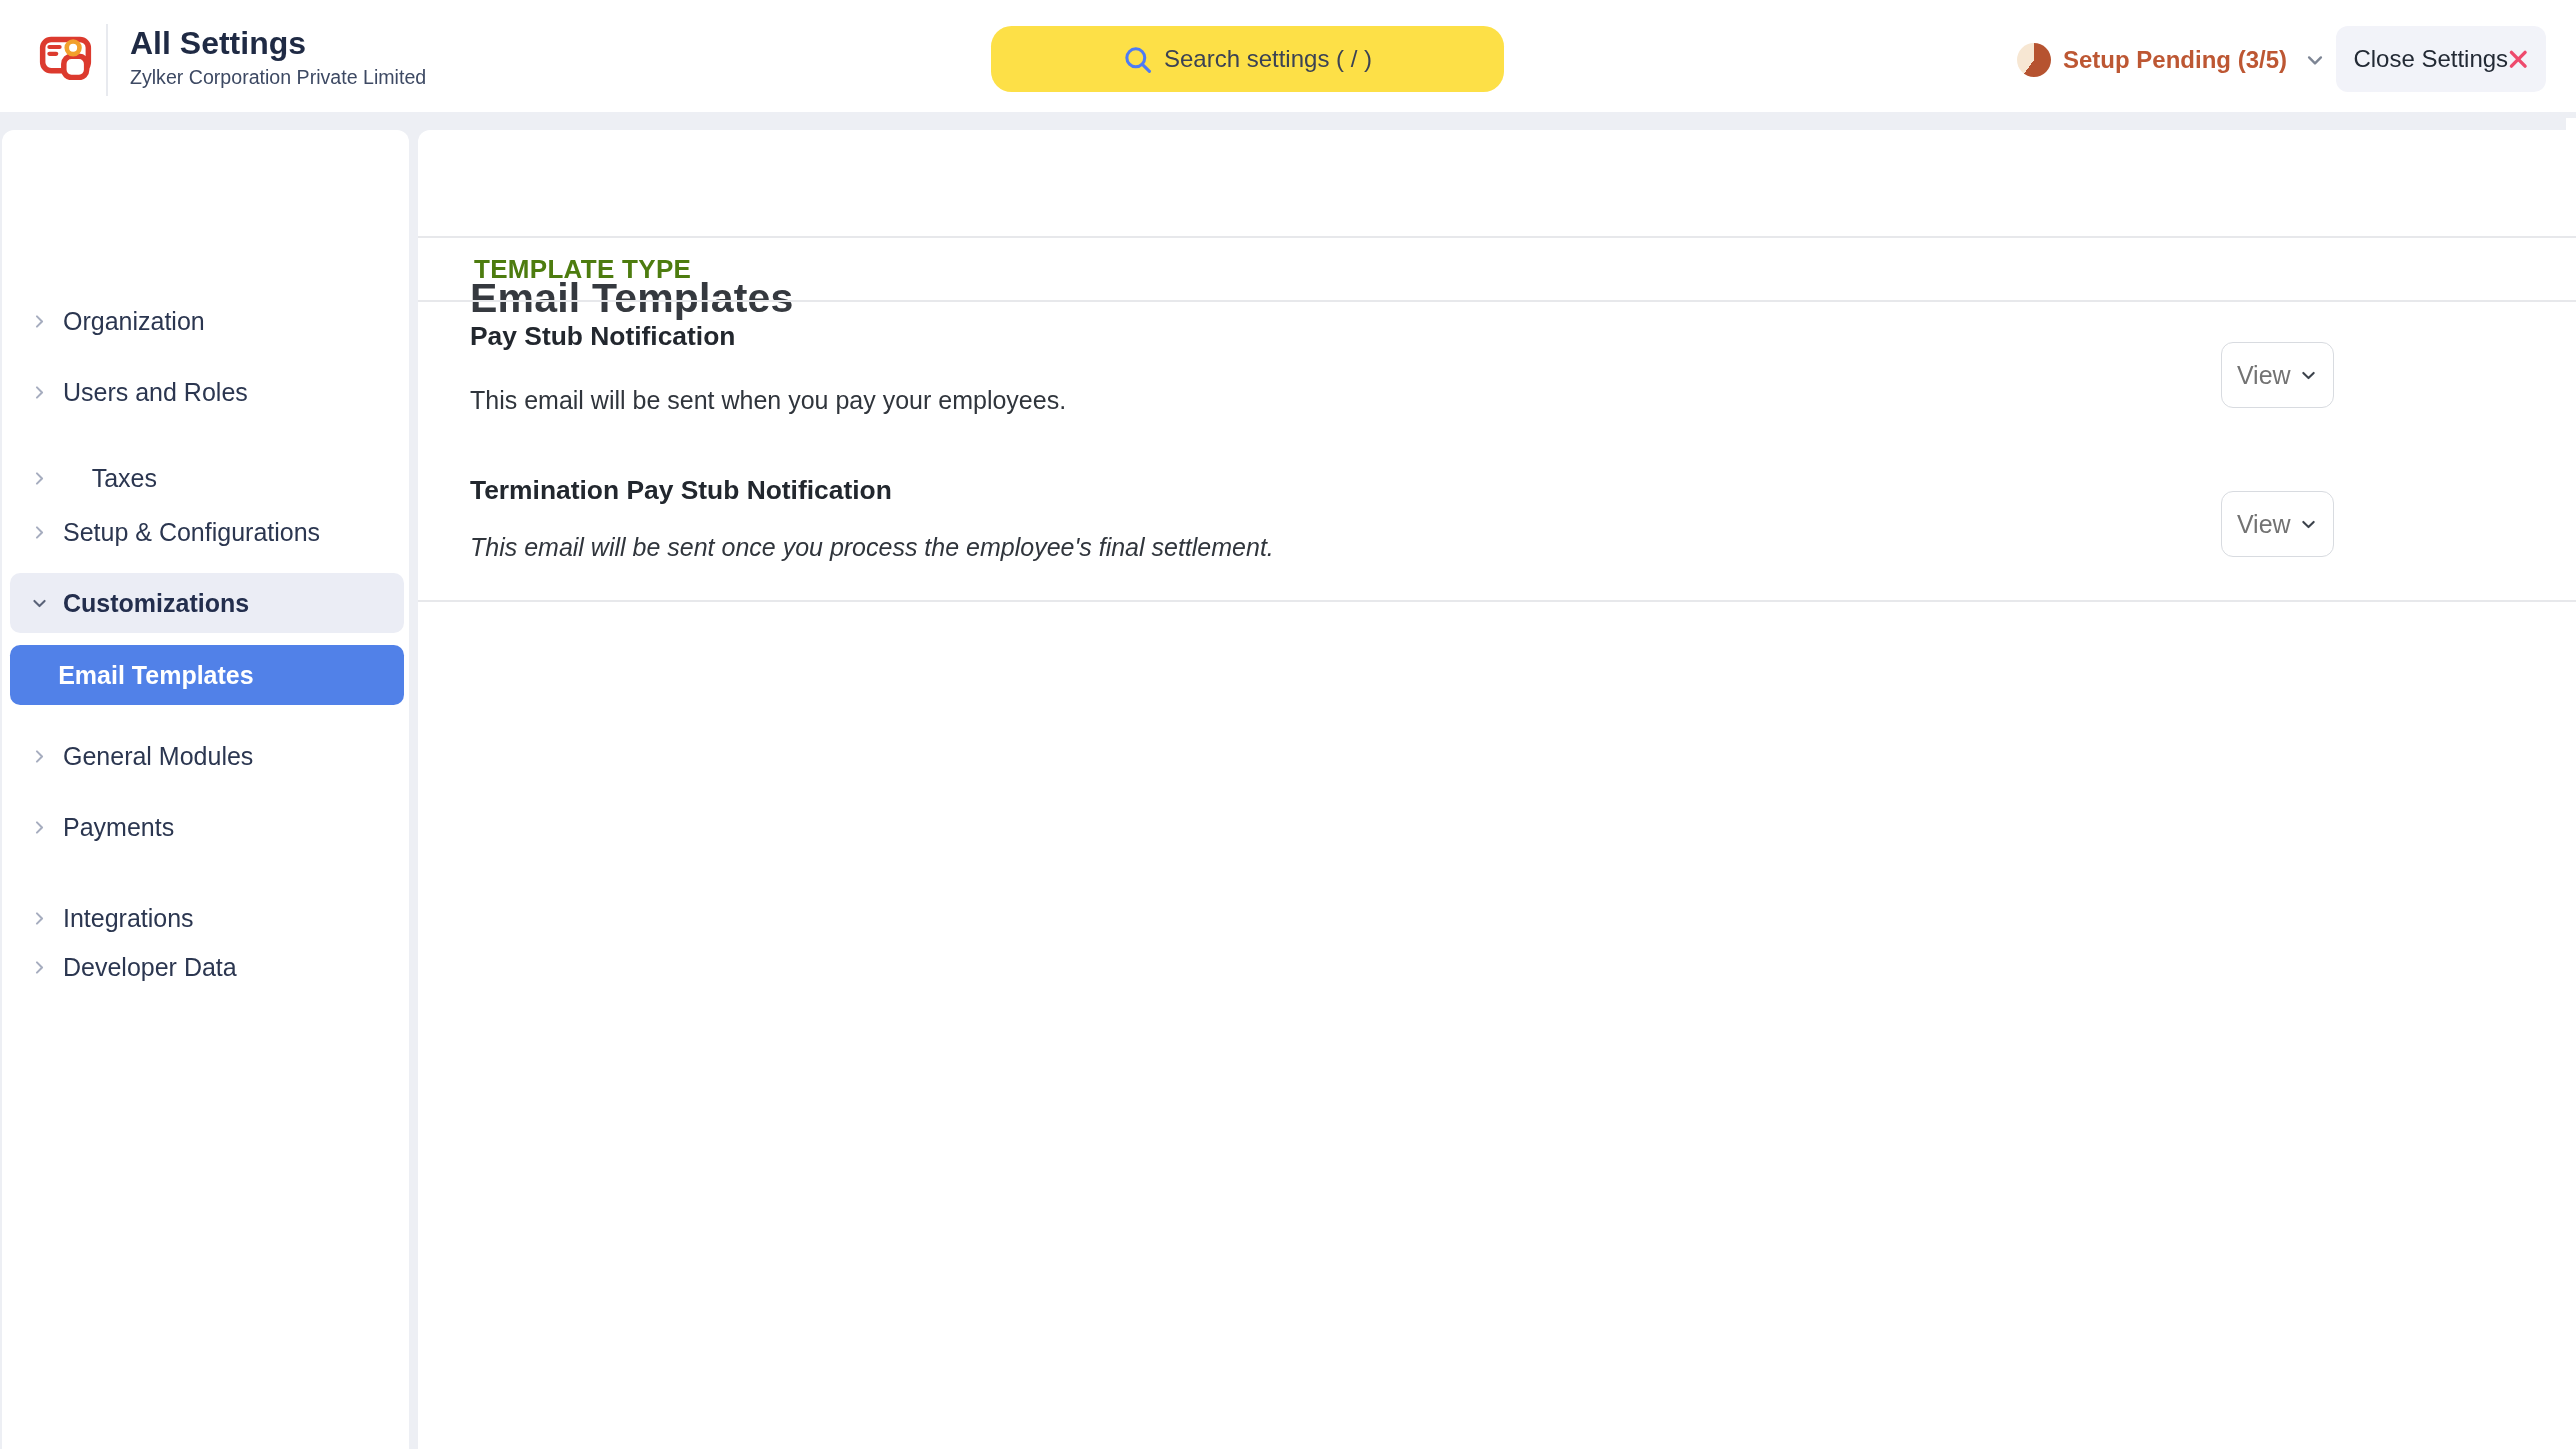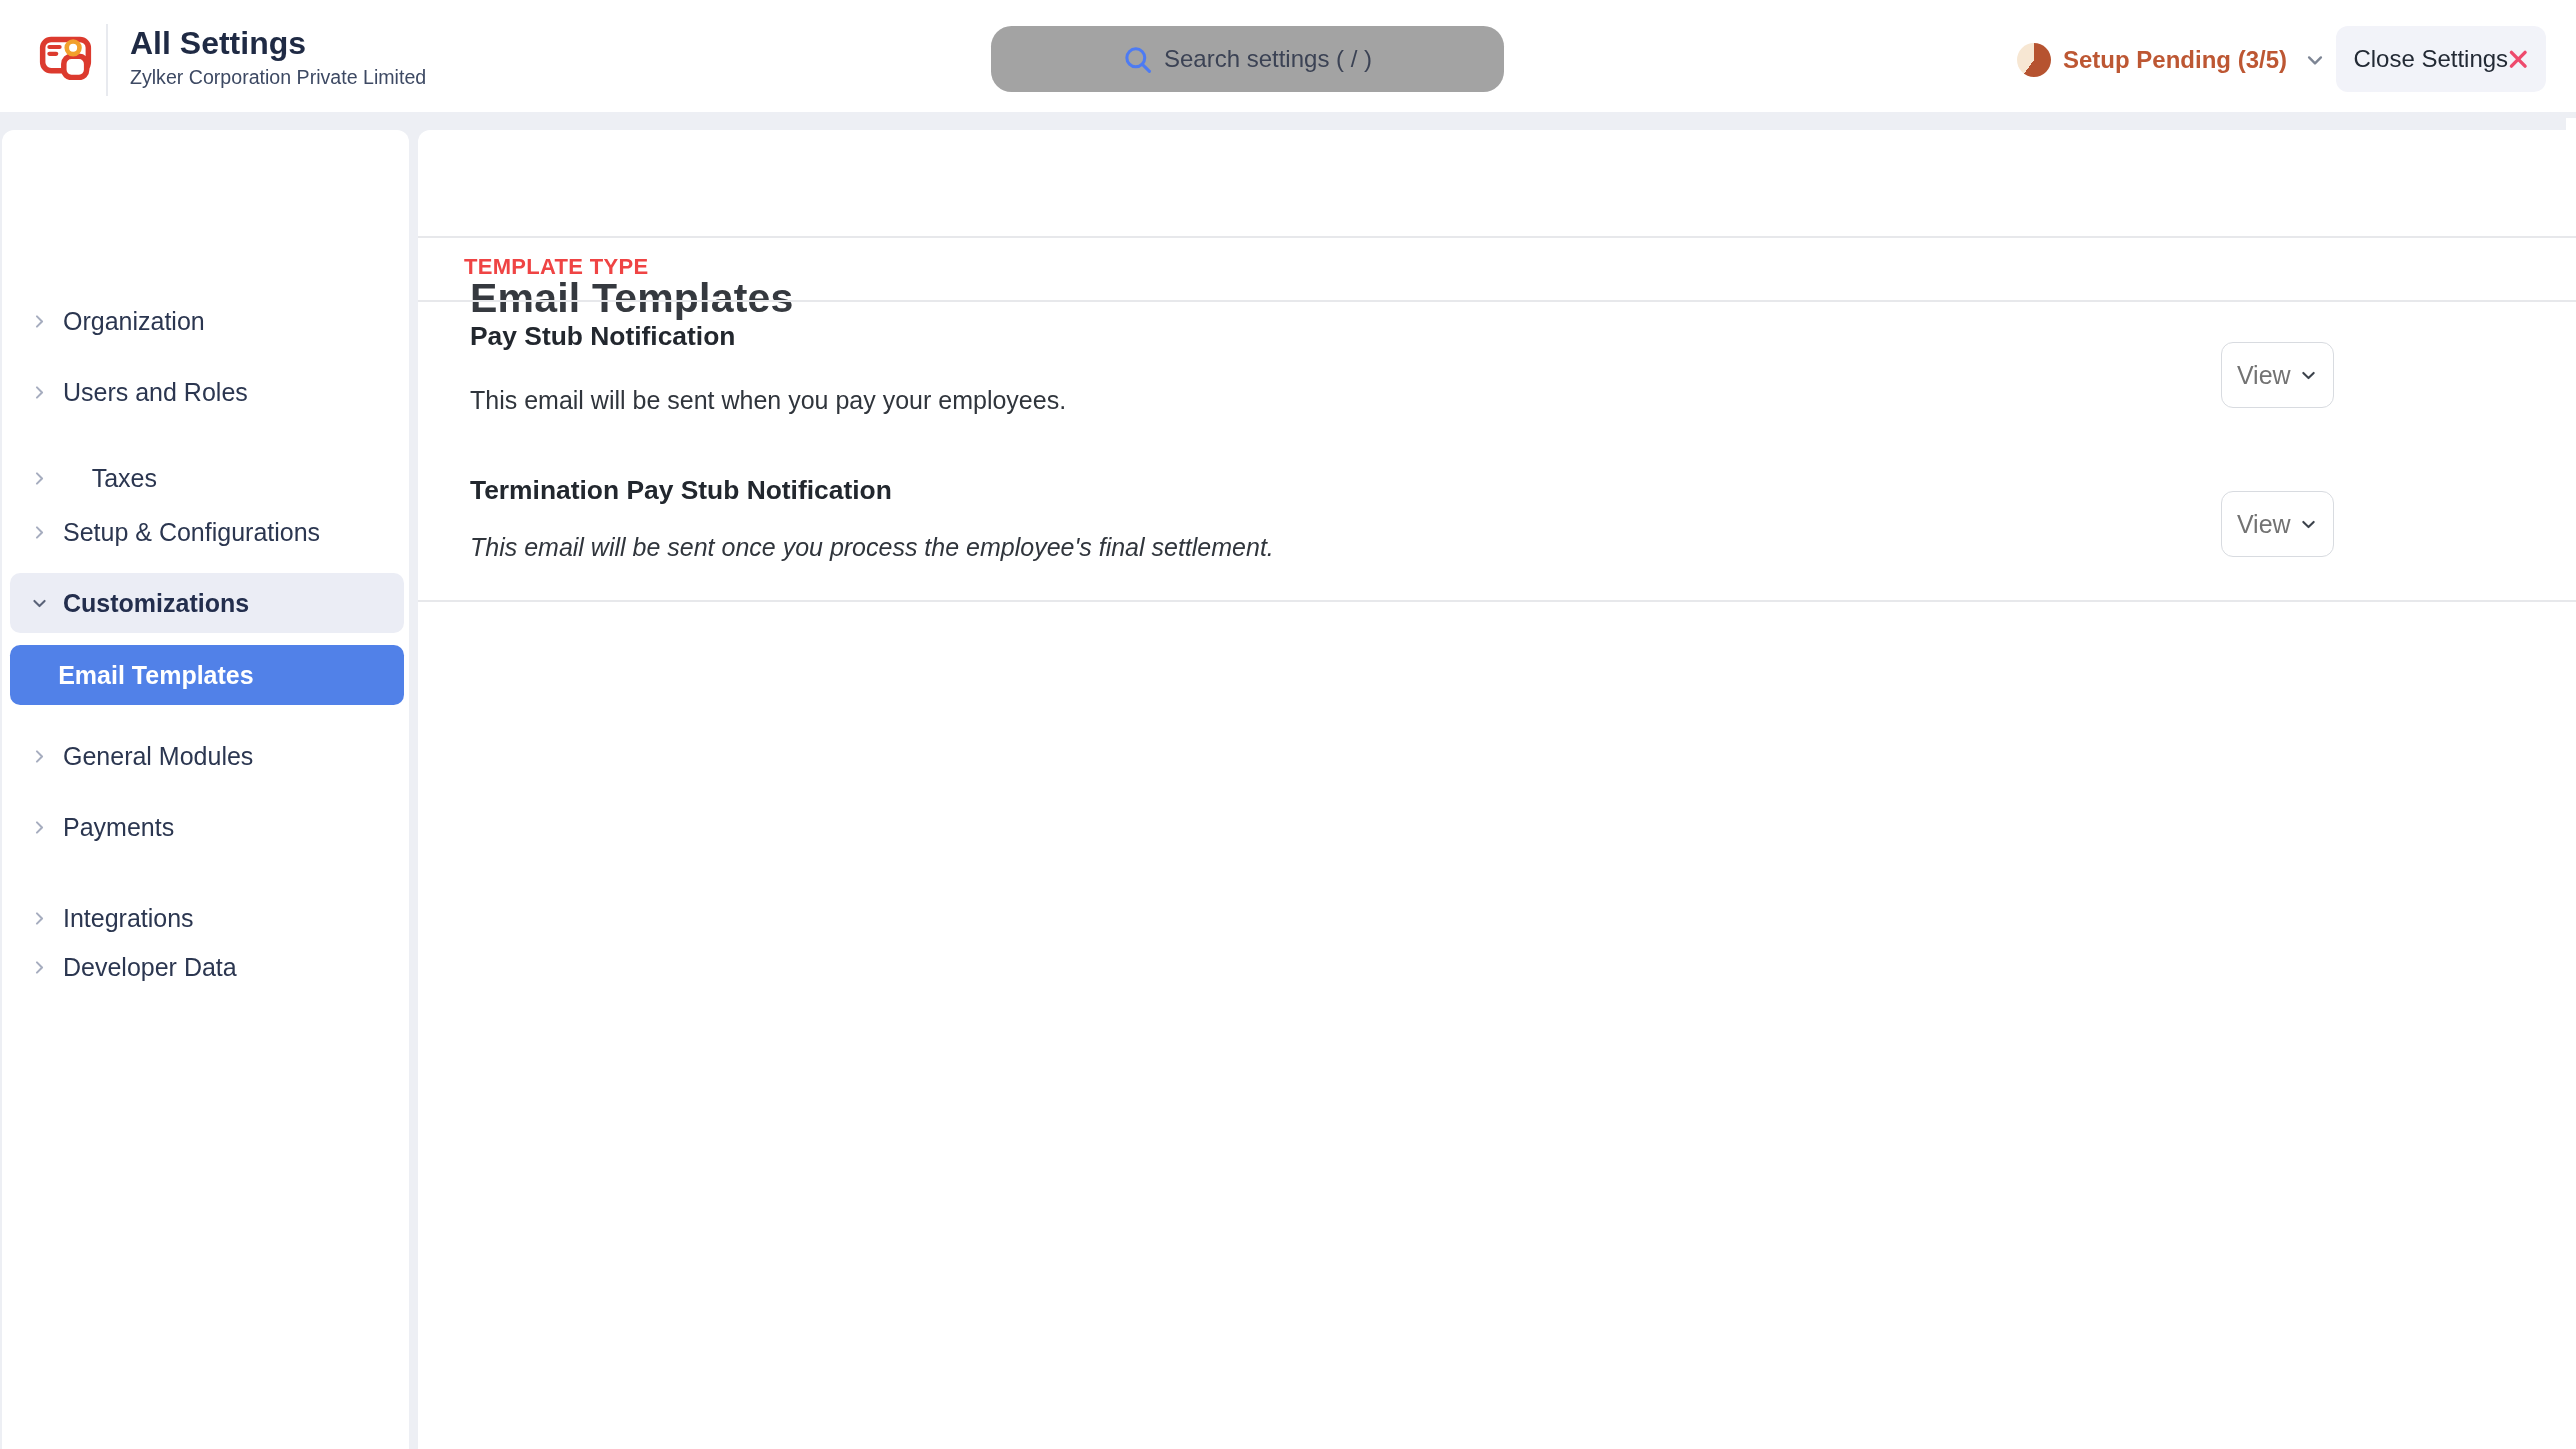--- a/index.html
+++ b/index.html
@@ -21,21 +21,21 @@
   .header-vdivider {
     position:absolute; left:106px; top:24px; width:1.7px; height:72px;
     background:#e8eaef;
   }
   .title-block { position:absolute; left:130px; top:24px; }
   .app-title { font-size:32px; font-weight:700; color:#1f2a44; line-height:38px; }
   .app-subtitle { font-size:19.6px; font-weight:400; color:#3d4963; line-height:25.6px; margin-top:3.4px; }
 
   .search-pill {
     position:absolute; left:991px; top:26.4px; width:513px; height:66px;
-    background:#a3a3a3; border-radius:20.5px;
+    background:#fde047; border-radius:20.5px;
     display:flex; align-items:center; justify-content:center; gap:12px;
     cursor:pointer;
   }
   .search-text { font-size:24px; color:#3b4254; }
 
   .setup-group {
     position:absolute; left:2017px; top:0; height:119px;
     display:flex; align-items:center; gap:12px; cursor:pointer;
   }
   .pie-icon {
@@ -91,22 +91,22 @@
   }
   .main-title {
     position:absolute; left:52px; top:145px;
     font-size:41px; font-weight:600; color:#35393f; letter-spacing:0.2px;
   }
   .hdiv { position:absolute; left:0; width:2158px; height:1.7px; background:#e7e8eb; }
   .hdiv-1 { top:106px; }
   .hdiv-2 { top:170px; }
   .hdiv-3 { top:470px; }
   .col-header {
-    position:absolute; left:46px; top:124px;
-    font-size:22px; font-weight:700; color:#ef4444; letter-spacing:0.3px;
+    position:absolute; left:56px; top:124px;
+    font-size:26px; font-weight:700; color:#4d7c0f; letter-spacing:0.3px;
   }
   .row-title { position:absolute; left:52px; font-size:26.4px; font-weight:600; color:#22272e; }
   .row-desc  { position:absolute; left:52px; font-size:25px; font-weight:400; color:#30353c; }
   .row1-title { top:191px; }
   .row1-desc  { top:256px; }
   .row2-title { top:345px; }
   .row2-desc  { top:403px;font-style:italic; }
 
   .view-btn {
     position:absolute; left:1803px; width:113px; height:66px;

